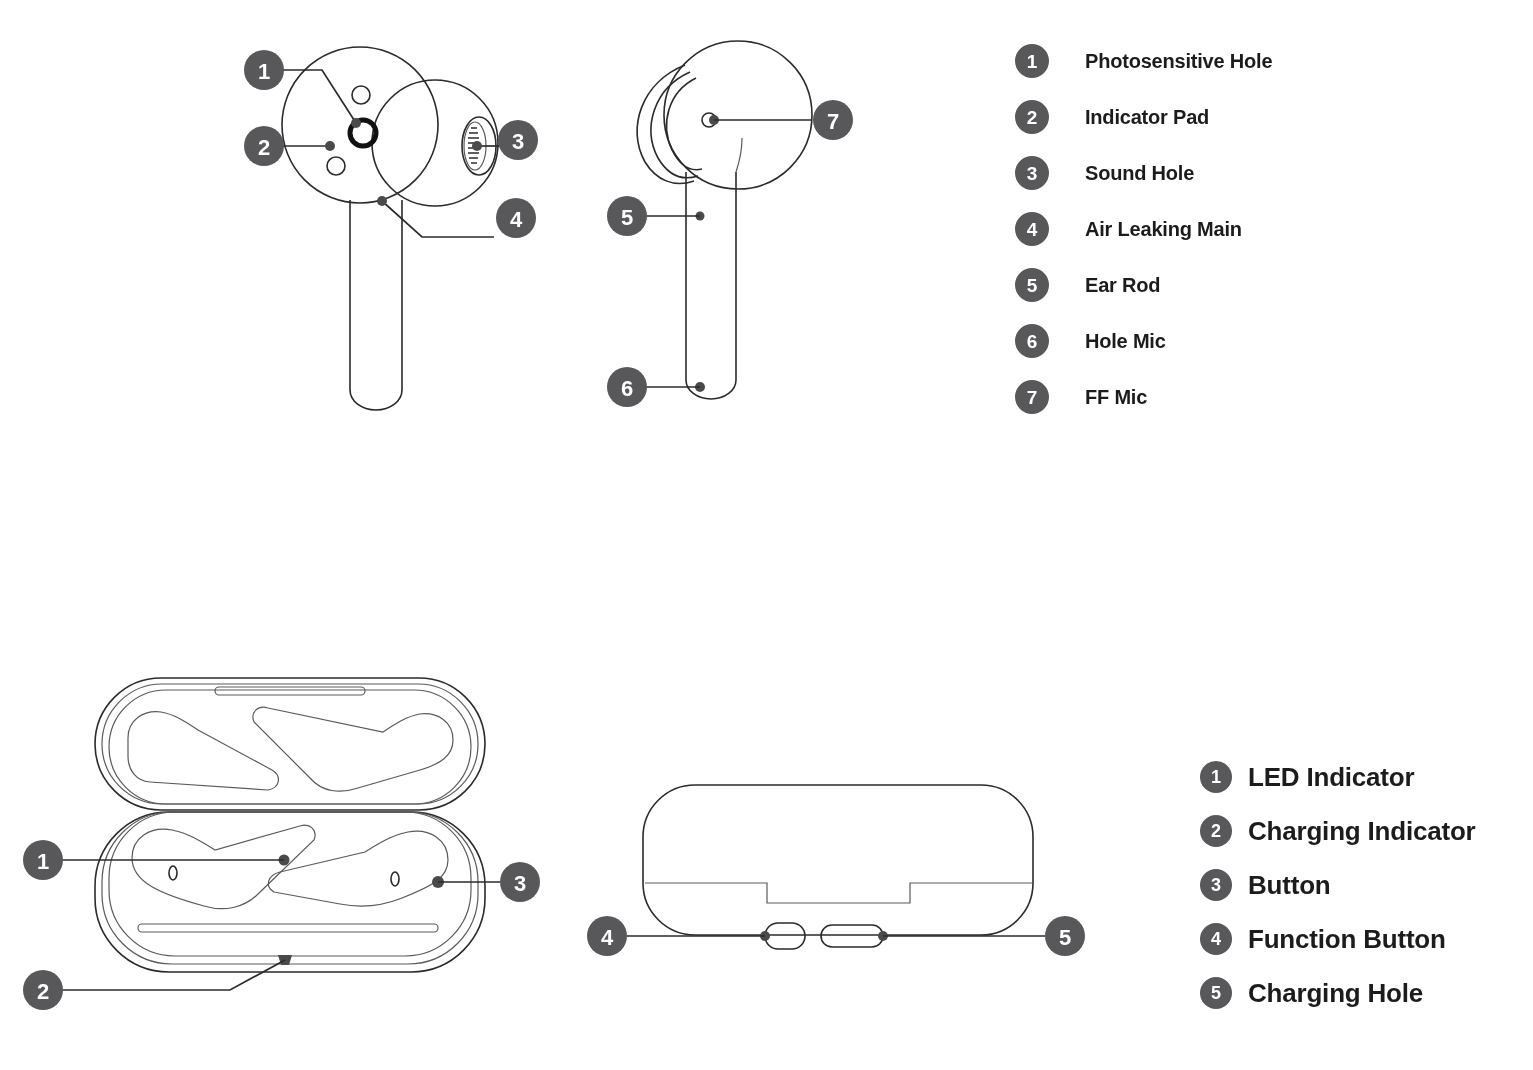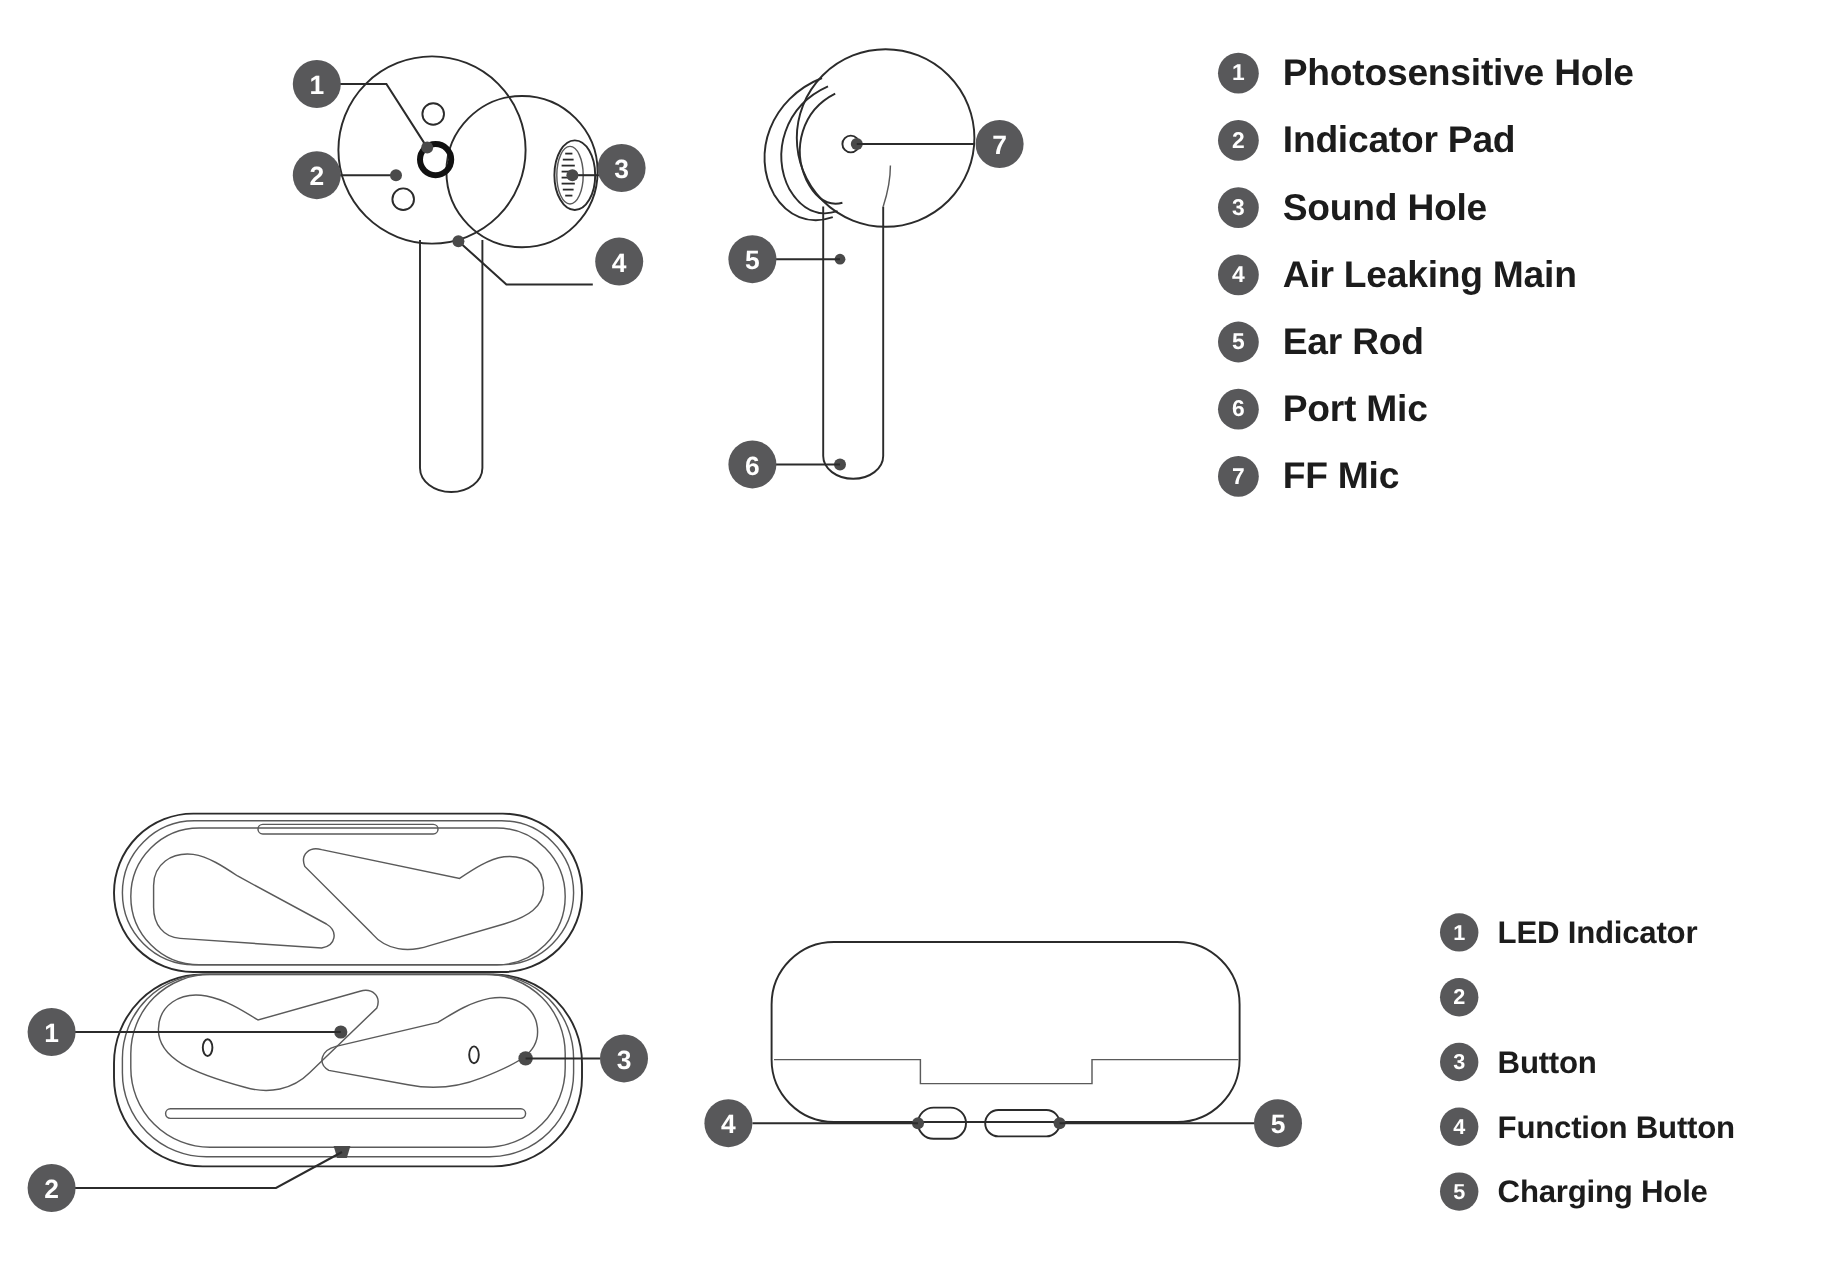--- a/index.html
+++ b/index.html
@@ -37,22 +37,22 @@
     color: #ffffff;
     font-size: 19px;
     font-weight: 600;
     display: flex;
     align-items: center;
     justify-content: center;
     flex: 0 0 auto;
     line-height: 1;
   }
   .legend-label {
-    margin-left: 20px;
-    font-size: 31px;
+    margin-left: 36px;
+    font-size: 20px;
     font-weight: 600;
     color: #1c1c1c;
     white-space: nowrap;
     letter-spacing: -0.2px;
   }
   .legend-2 .badge {
     width: 32px;
     height: 32px;
     font-size: 18px;
   }
@@ -191,21 +191,21 @@
     <div class="legend-row">
       <div class="badge">4</div>
       <div class="legend-label">Air Leaking Main</div>
     </div>
     <div class="legend-row">
       <div class="badge">5</div>
       <div class="legend-label">Ear Rod</div>
     </div>
     <div class="legend-row">
       <div class="badge">6</div>
-      <div class="legend-label">Port Mic</div>
+      <div class="legend-label">Hole Mic</div>
     </div>
     <div class="legend-row">
       <div class="badge">7</div>
       <div class="legend-label">FF Mic</div>
     </div>
   </div>
 
   <svg width="560" height="380" style="position:absolute; left:10px; top:660px;">
 
     <rect class="ln" x="85" y="18" width="390" height="132" rx="66" ry="66"></rect>
@@ -290,20 +290,21 @@
     </g>
   </svg>
 
   <div class="legend legend-2" style="left:1200px; top:750px;">
     <div class="legend-row tight">
       <div class="badge">1</div>
       <div class="legend-label">LED Indicator</div>
     </div>
     <div class="legend-row tight">
       <div class="badge">2</div>
+      <div class="legend-label">Charging Indicator</div>
     </div>
     <div class="legend-row tight">
       <div class="badge">3</div>
       <div class="legend-label">Button</div>
     </div>
     <div class="legend-row tight">
       <div class="badge">4</div>
       <div class="legend-label">Function Button</div>
     </div>
     <div class="legend-row tight">

